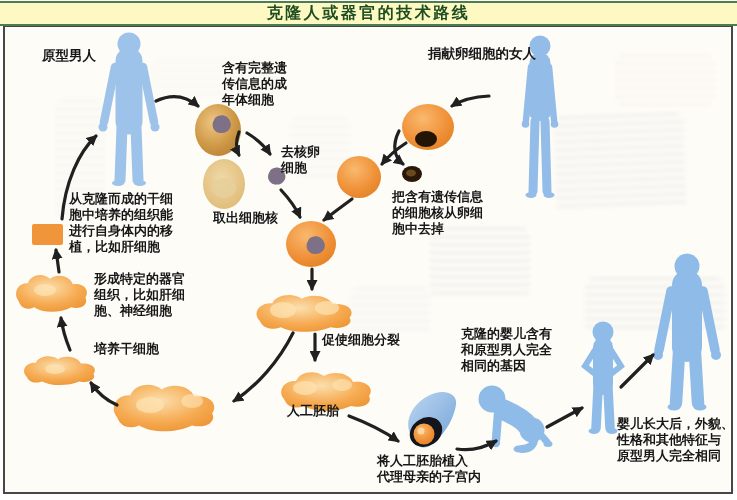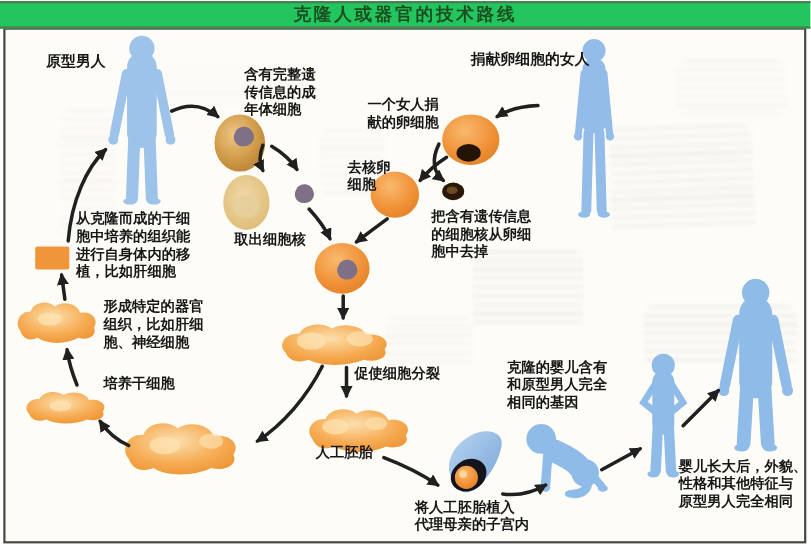--- a/index.html
+++ b/index.html
@@ -1,20 +1,20 @@
 <!DOCTYPE html>
 <html><head>
 <meta charset="utf-8">
 <style>
   html,body{margin:0;padding:0;background:#fff;}
   .shot{position:relative;width:737px;height:500px;background:#fff;overflow:hidden;
         font-family:"Liberation Sans","DejaVu Sans",sans-serif;}
   .content{position:absolute;top:25px;left:3px;right:4px;bottom:6px;
            border:2px solid #474747;background:#fdfcf7;z-index:0;}
-  .titlebar{position:absolute;top:1px;left:0;right:0;height:21px;background:#22c55e;
+  .titlebar{position:absolute;top:1px;left:0;right:0;height:21px;background:#fef9c3;
             border-top:2px solid #4c7d50;border-bottom:2px solid #4c7d50;
             display:flex;align-items:center;justify-content:center;z-index:4;}
   .titlebar span{font-size:16px;font-weight:bold;color:#1e4e20;letter-spacing:2.5px;}
   svg.stage{position:absolute;left:0;top:0;z-index:2;}
   .lbl{position:absolute;font-size:13px;font-weight:bold;color:#171717;line-height:1.24;
        white-space:pre-line;z-index:3;}
   .sm{position:absolute;filter:blur(2px);opacity:.35;z-index:1;border-radius:8px;
       background:repeating-linear-gradient(180deg,rgba(122,128,142,.45) 0 2px,transparent 2px 8px);}
   .sm.pink{background:repeating-linear-gradient(180deg,rgba(204,150,140,.4) 0 2px,transparent 2px 8px);opacity:.3;}
 </style>
@@ -207,23 +207,21 @@
       <path d="M59,272 L56,250" marker-end="url(#ah)"></path>
       <path d="M62,219 C65,182 79,152 96,136" marker-end="url(#ah)"></path>
     </g>
   </svg>
 
   <div class="lbl" style="left:42px;top:48px;font-size:13.5px">原型男人</div>
   <div class="lbl" style="left:222px;top:60px">含有完整遗
 传信息的成
 年体细胞</div>
   <div class="lbl" style="left:428px;top:46px;font-size:13.5px">捐献卵细胞的女人</div>
-  <div class="lbl" style="left:334px;top:87px">一个女人捐
-献的卵细胞</div>
-  <div class="lbl" style="left:316px;top:144px">去核卵
+  <div class="lbl" style="left:281px;top:144px">去核卵
 细胞</div>
   <div class="lbl" style="left:213px;top:210px">取出细胞核</div>
   <div class="lbl" style="left:392px;top:189px">把含有遗传信息
 的细胞核从卵细
 胞中去掉</div>
   <div class="lbl" style="left:69px;top:191px">从克隆而成的干细
 胞中培养的组织能
 进行自身体内的移
 植，比如肝细胞</div>
   <div class="lbl" style="left:94px;top:271px">形成特定的器官

